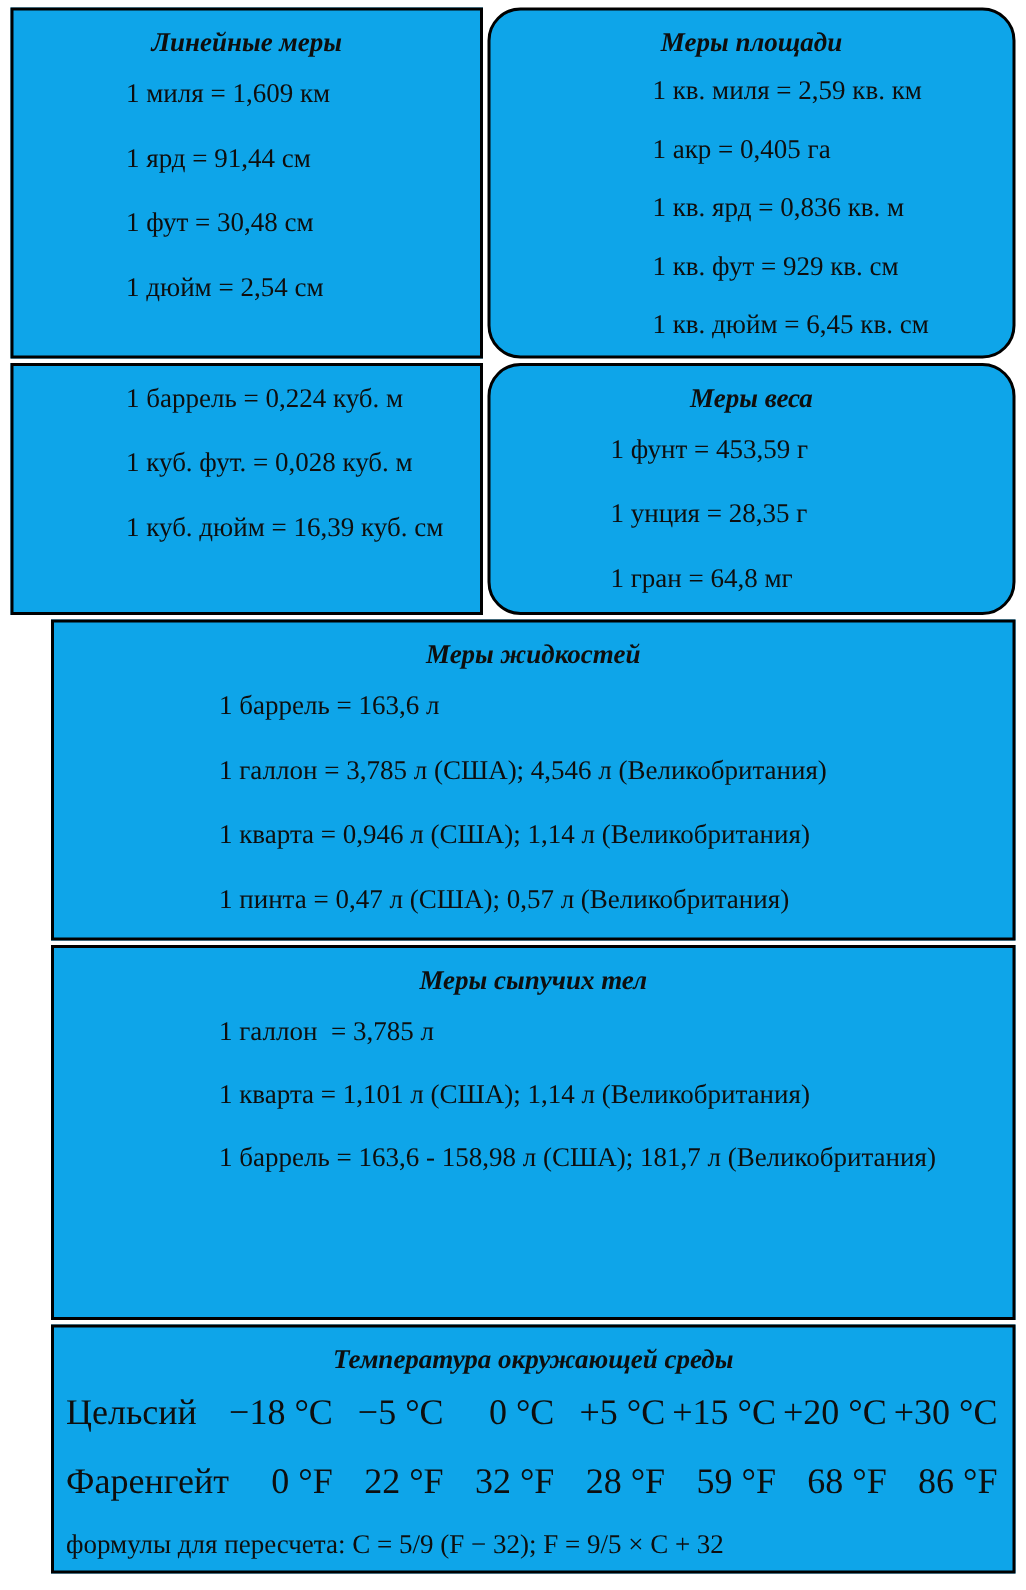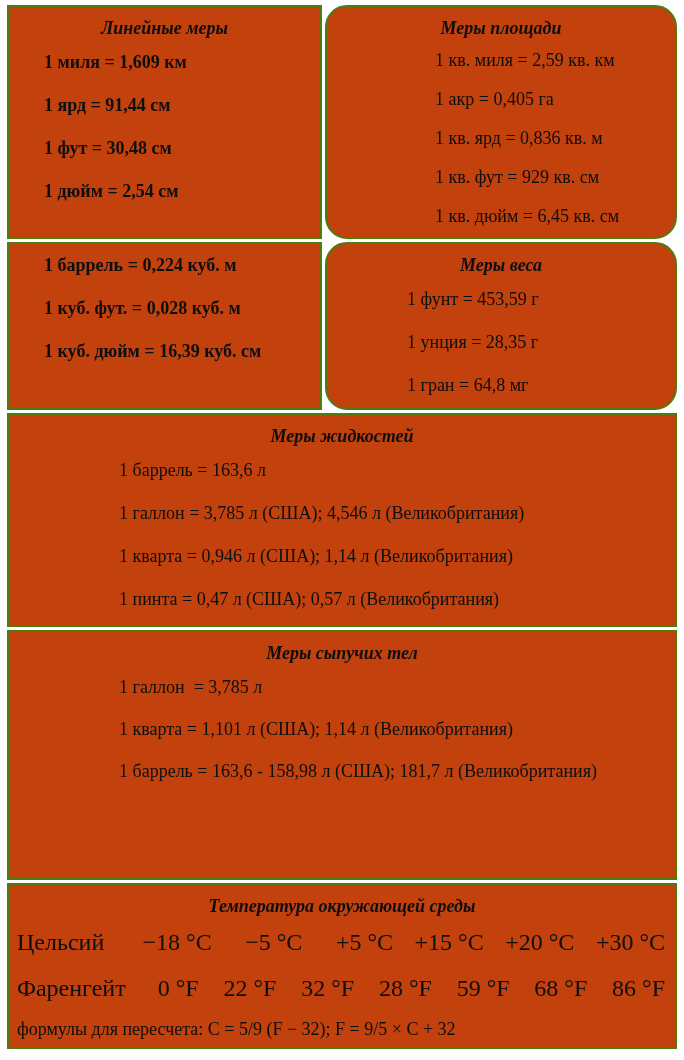--- a/index.html
+++ b/index.html
@@ -11,50 +11,50 @@
   }
   .sheet {
     box-sizing: border-box;
     width: 684px; height: 1060px;
     padding: 5px 7px;
     display: flex; flex-direction: column; gap: 3px;
   }
   .trow { display: flex; gap: 3px; }
   .cell {
     box-sizing: border-box;
-    border: 2px solid #4d7c0f;
+    border: 2px solid #000000;
     overflow: hidden;
-    background: #c2410c;
+    background: #0ea5e9;
   }
   .r1 { height: 234px; }
   .r2 { height: 168px; }
   .r3 { height: 214px; }
   .r4 { height: 250px; }
   .r5 { height: 166px; }
   .half-l { width: 315px; }
   .half-r { flex: 1; border-radius: 22px; }
-  .full { width: 100%; height: 100%; }
+  .full { width: 100%; height: 100%; margin-left: 27px; }
   .cell.fill { height: 100%; }
   .hdr {
     text-align: center;
     font-style: italic;
     font-weight: bold;
     font-size: 18px;
     line-height: 26px;
     padding-top: 8px;
     white-space: pre;
   }
   .line {
     font-size: 18px;
     line-height: 43px;
     white-space: pre;
   }
   .lh39 .line { line-height: 39px; margin-left: 28px; }
   .lh42 .line { line-height: 42px; }
-  .ind-a .line { padding-left: 35px; font-weight: bold; }
+  .ind-a .line { padding-left: 75px; }
   .ind-b .line { padding-left: 80px; }
   .ind-c .line { padding-left: 110px; }
   .temp-row {
     display: flex;
     align-items: baseline;
     font-size: 24px;
     line-height: 46px;
     padding: 0 10px 0 8px;
     white-space: pre;
   }
@@ -123,20 +123,21 @@
     </div>
   </div>
 
   <div class="trow r5">
     <div class="cell full">
       <div class="hdr">Температура окружающей среды</div>
       <div class="temp-row">
         <span class="temp-label">Цельсий</span>
         <span class="temp-val">−18 °C</span>
         <span class="temp-val">−5 °C</span>
+        <span class="temp-val">0 °C</span>
         <span class="temp-val">+5 °C</span>
         <span class="temp-val">+15 °C</span>
         <span class="temp-val">+20 °C</span>
         <span class="temp-val">+30 °C</span>
       </div>
       <div class="temp-row">
         <span class="temp-label">Фаренгейт</span>
         <span class="temp-val">0 °F</span>
         <span class="temp-val">22 °F</span>
         <span class="temp-val">32 °F</span>

